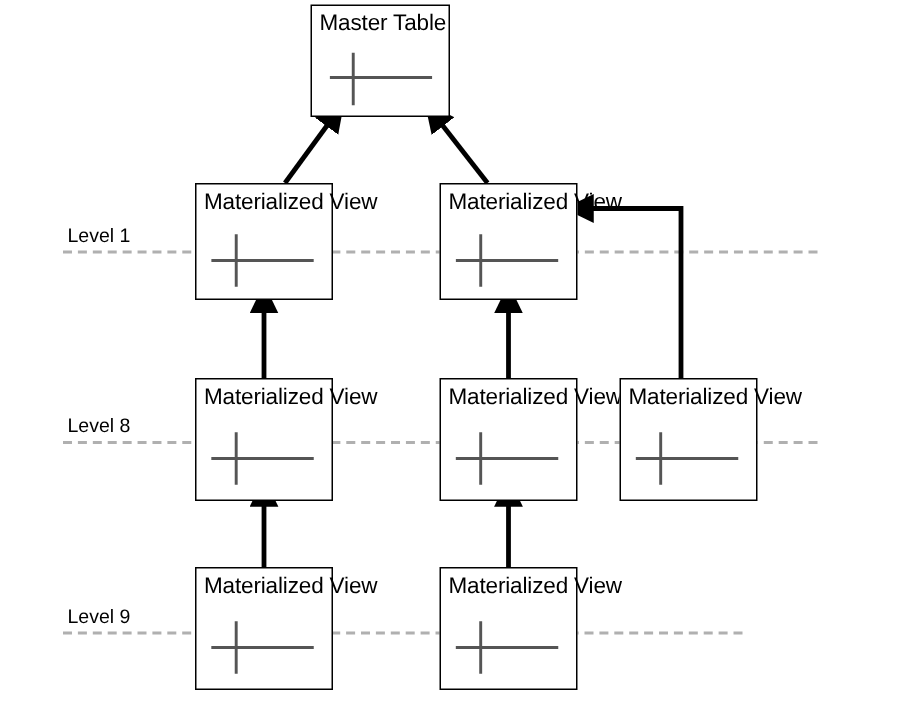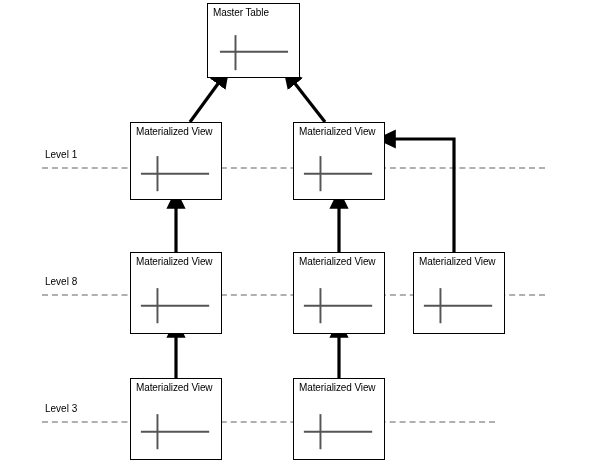--- a/index.html
+++ b/index.html
@@ -25,57 +25,57 @@
   .node-box {
     position: absolute;
     box-sizing: border-box;
     border: 1.6px solid #000000;
     background: #ffffff;
   }
   .node-label {
     position: absolute;
     left: 5px;
     top: 3px;
-    font-size: 10px;
+    font-size: 15px;
     color: #000000;
     white-space: nowrap;
     letter-spacing: -0.1px;
   }
   .table-icon {
     position: absolute;
     left: 0;
     top: 0;
     width: 100%;
     height: 100%;
     pointer-events: none;
   }
   .level-label {
     position: absolute;
-    font-size: 10px;
+    font-size: 13px;
     color: #000000;
     white-space: nowrap;
   }
   .level-line {
     position: absolute;
     height: 0;
     border-top: 2px dashed #b0b0b0;
   }
 </style>
 </head>
 <body>
 
 <div id="canvas">
 
   <div class="level-line" style="left:42px; top:167px; width:503px;"></div>
   <div class="level-line" style="left:42px; top:294px; width:503px;"></div>
   <div class="level-line" style="left:42px; top:421px; width:453px;"></div>
 
   <div class="level-label" style="left:45px; top:149px;">Level 1</div>
   <div class="level-label" style="left:45px; top:276px;">Level 8</div>
-  <div class="level-label" style="left:45px; top:403px;">Level 3</div>
+  <div class="level-label" style="left:45px; top:403px;">Level 9</div>
 
   <svg id="diagram" viewBox="0 0 600 472">
     <defs>
       <marker id="ah" markerWidth="9" markerHeight="9" refX="1.2" refY="3" orient="auto" markerUnits="strokeWidth">
         <path d="M0,0 L0,6 L6.2,3 z" fill="#000000"></path>
       </marker>
     </defs>
 
     <line x1="190" y1="122" x2="220" y2="81" stroke="#000000" stroke-width="3.2" marker-end="url(#ah)"></line>
 

